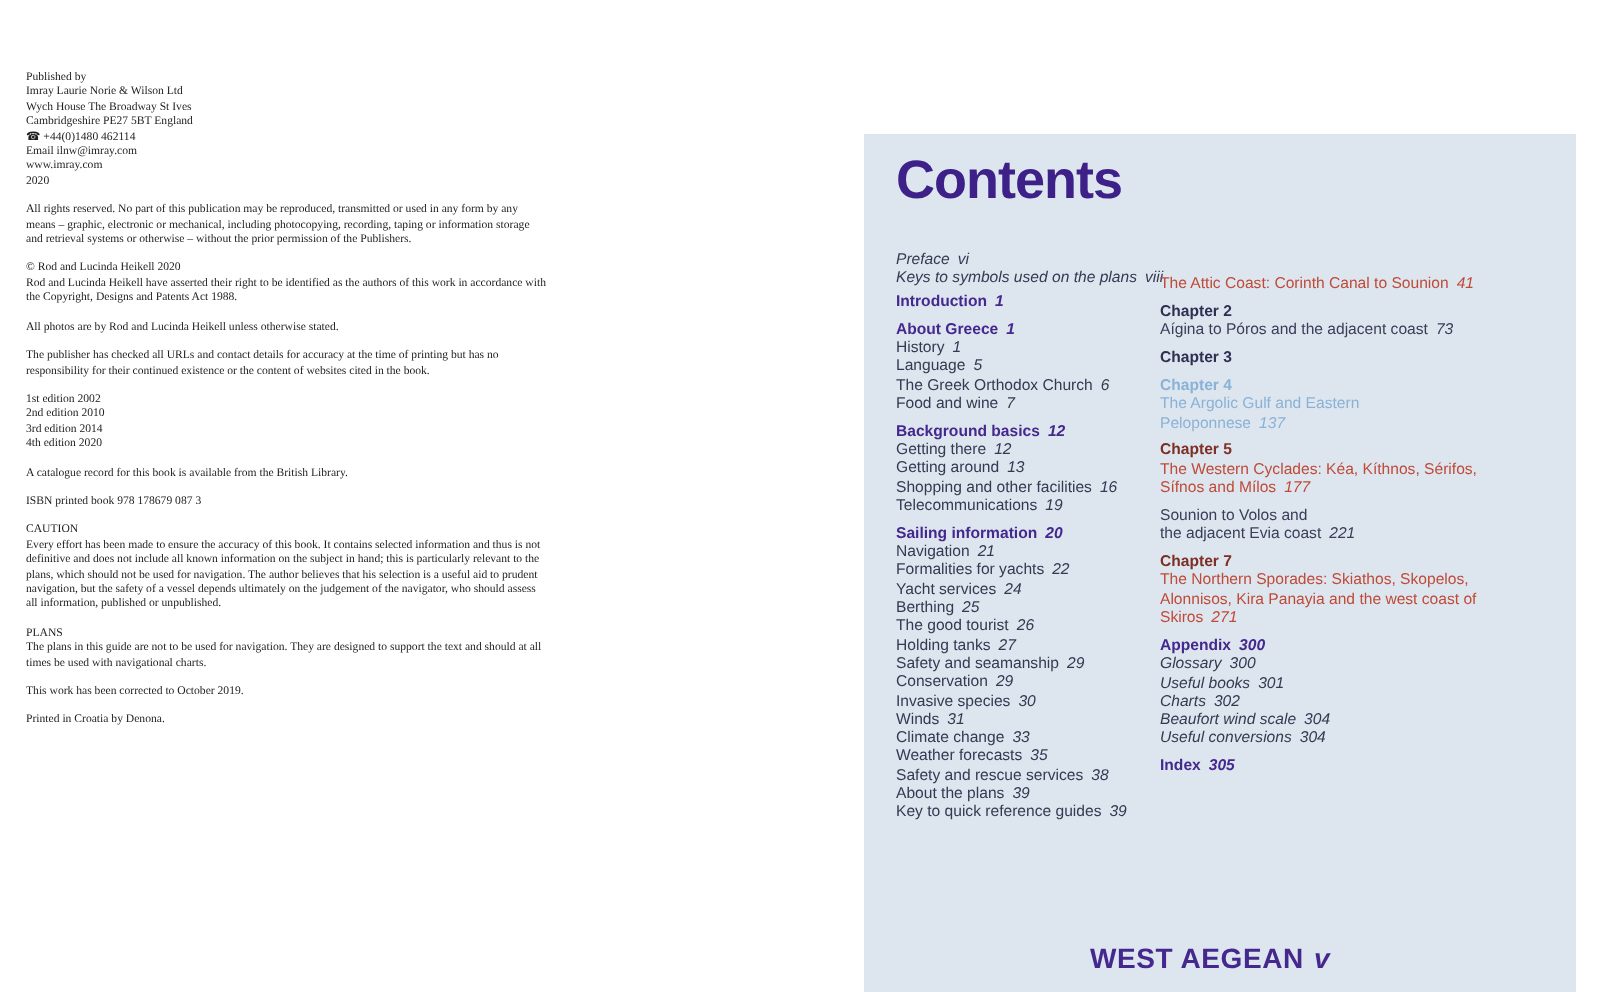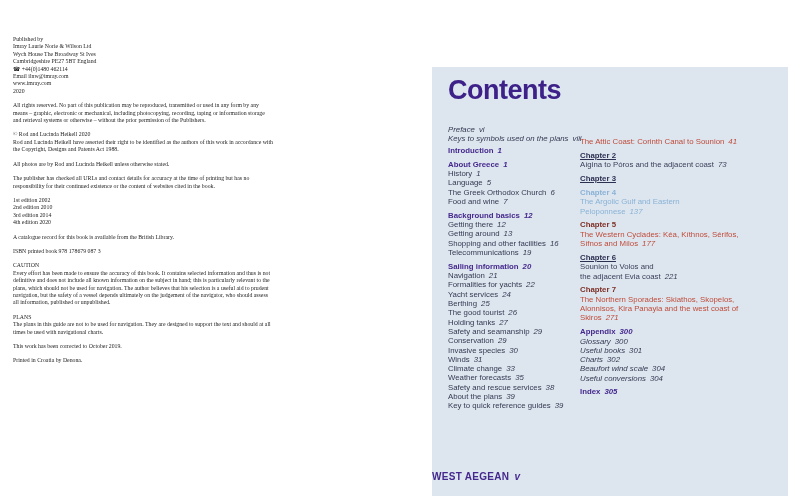--- a/index.html
+++ b/index.html
@@ -30,33 +30,33 @@
 
   .entry .pg{font-style:italic;margin-left:4px;}
   .entry.front{font-style:italic;}
   .entry.section{color:#45288d;font-weight:bold;margin-top:4.5px;}
   .entry.section.first{margin-top:2.5px;}
 
   .chapter{margin-bottom:4.6px;}
   .ch-head{font-weight:bold;}
   .chapter.red .ch-head{color:#7d2f26;}
   .chapter.red .ch-title{color:#bf4a38;}
-  .chapter.navy .ch-head{color:#2e3052;text-decoration:underline;}
+  .chapter.navy .ch-head{color:#2e3052;}
   .chapter.navy .ch-title{color:#3a3e58;}
   .chapter.blue .ch-head{color:#8ab2d6;}
   .chapter.blue .ch-title{color:#8ab2d6;}
   .ch-title-text{white-space:pre-line;}
   .ch-title .pg{font-style:italic;margin-left:4px;}
 
   .appendix{margin-top:3px;}
 
   .footer{
-    position:absolute;left:432px;top:471px;width:346px;text-align:left;
+    position:absolute;left:432px;top:471px;width:346px;text-align:center;
     font-family:"Liberation Sans",sans-serif;
-    font-size:10px;color:#45288d;font-weight:bold;letter-spacing:0.3px;
+    font-size:14px;color:#45288d;font-weight:bold;letter-spacing:0.3px;
   }
   .footer-page{font-style:italic;margin-left:5px;font-weight:bold;}
 </style>
 </head>
 <body>
 
 <div class="spread">
 
   <div class="copyright">
 
@@ -185,21 +185,20 @@
 Peloponnese</span><span class="pg">137</span></div>
           </div>
 
           <div class="chapter red">
             <div class="ch-head">Chapter 5</div>
             <div class="ch-title"><span class="ch-title-text">The Western Cyclades: Kéa, Kíthnos, Sérifos,
 Sífnos and Mílos</span><span class="pg">177</span></div>
           </div>
 
           <div class="chapter navy">
-            <div class="ch-head">Chapter 6</div>
             <div class="ch-title"><span class="ch-title-text">Sounion to Volos and
 the adjacent Evia coast</span><span class="pg">221</span></div>
           </div>
 
           <div class="chapter red">
             <div class="ch-head">Chapter 7</div>
             <div class="ch-title"><span class="ch-title-text">The Northern Sporades: Skiathos, Skopelos,
 Alonnisos, Kira Panayia and the west coast of
 Skiros</span><span class="pg">271</span></div>
           </div>

